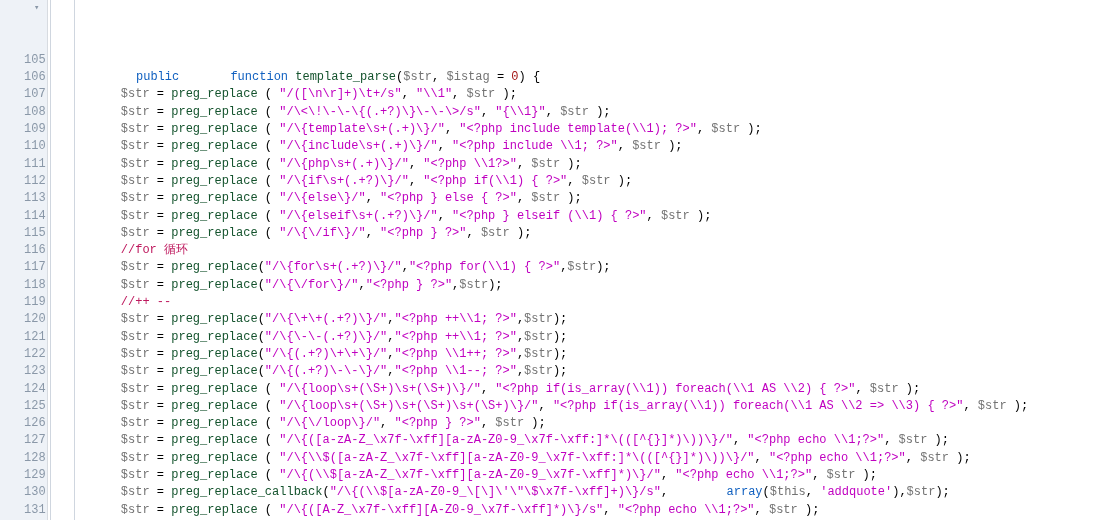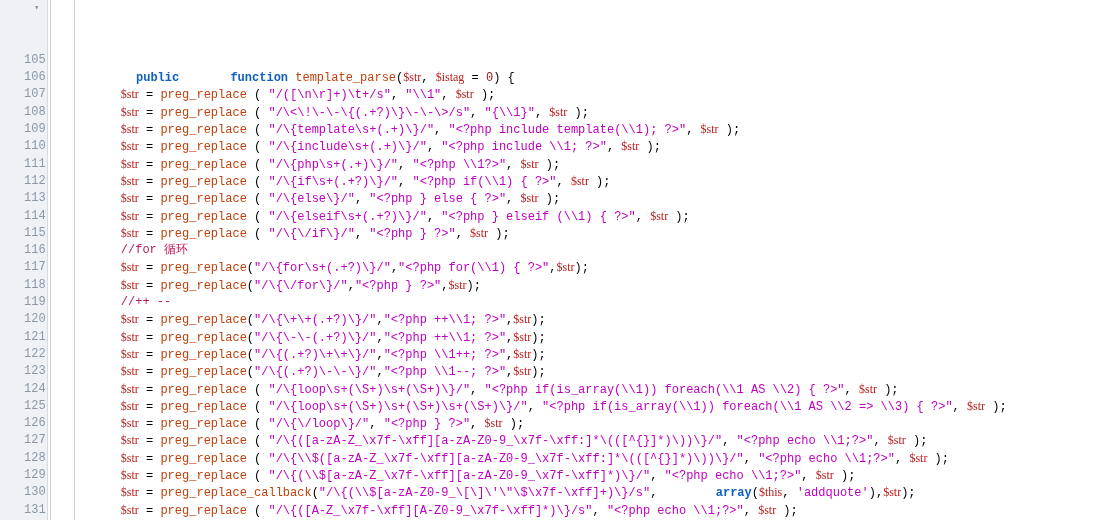--- a/index.html
+++ b/index.html
@@ -6,27 +6,27 @@
   html,body { width:1106px; height:520px; overflow:hidden; background:#fff; }
   .editor { display:flex; font-family:Consolas,'Courier New',monospace; font-size:12px; line-height:17.3px; white-space:pre; }
   .gutter { width:48px; background:#eef2f7; color:#8a98a8; text-align:right; padding-right:10px; border-right:1px solid #d7dbe0; user-select:none; position:relative; }
   .gutter .arrow { position:absolute; left:34px; top:0; color:#8a98a8; font-size:9px; }
   .code { flex:1; background:#fff; padding-left:6px; position:relative; }
   .fold-line { position:absolute; left:2px; top:0; bottom:0; width:0; border-left:1px solid #cfd6df; }
   .fold-line2 { position:absolute; left:26px; top:0; bottom:0; width:0; border-left:1px solid #cfd6df; }
   .ln { height:17.3px;padding-left:24px; }
   .cl { height:17.3px; padding-left:38px; }
   
-  .kw { color:#1060c0; font-weight:bold;padding-left:44px; }                             
-  .var{ color:#b91c1c;font-family:Liberation Serif, serif; }                             
+  .kw { color:#1060c0; font-weight:normal;padding-left:44px; }                             
+  .var{ color:#737373; }                             
   .str{ color:#c000c0; }                          
   .num{ color:#a31515; }
   .cm { color:#be185d; }                          
   .pn { color:#000; }                             
-  .id { color:#c2410c; }
+  .id { color:#14532d; }
 </style>
 </head>
 <body>
 
 <div class="editor">
   <div class="gutter">
     <span class="arrow">▾</span>
     <div id="gutter-lines"><div class="ln">105</div><div class="ln">106</div><div class="ln">107</div><div class="ln">108</div><div class="ln">109</div><div class="ln">110</div><div class="ln">111</div><div class="ln">112</div><div class="ln">113</div><div class="ln">114</div><div class="ln">115</div><div class="ln">116</div><div class="ln">117</div><div class="ln">118</div><div class="ln">119</div><div class="ln">120</div><div class="ln">121</div><div class="ln">122</div><div class="ln">123</div><div class="ln">124</div><div class="ln">125</div><div class="ln">126</div><div class="ln">127</div><div class="ln">128</div><div class="ln">129</div><div class="ln">130</div><div class="ln">131</div><div class="ln">132</div></div>
   </div>
   <div class="code">

